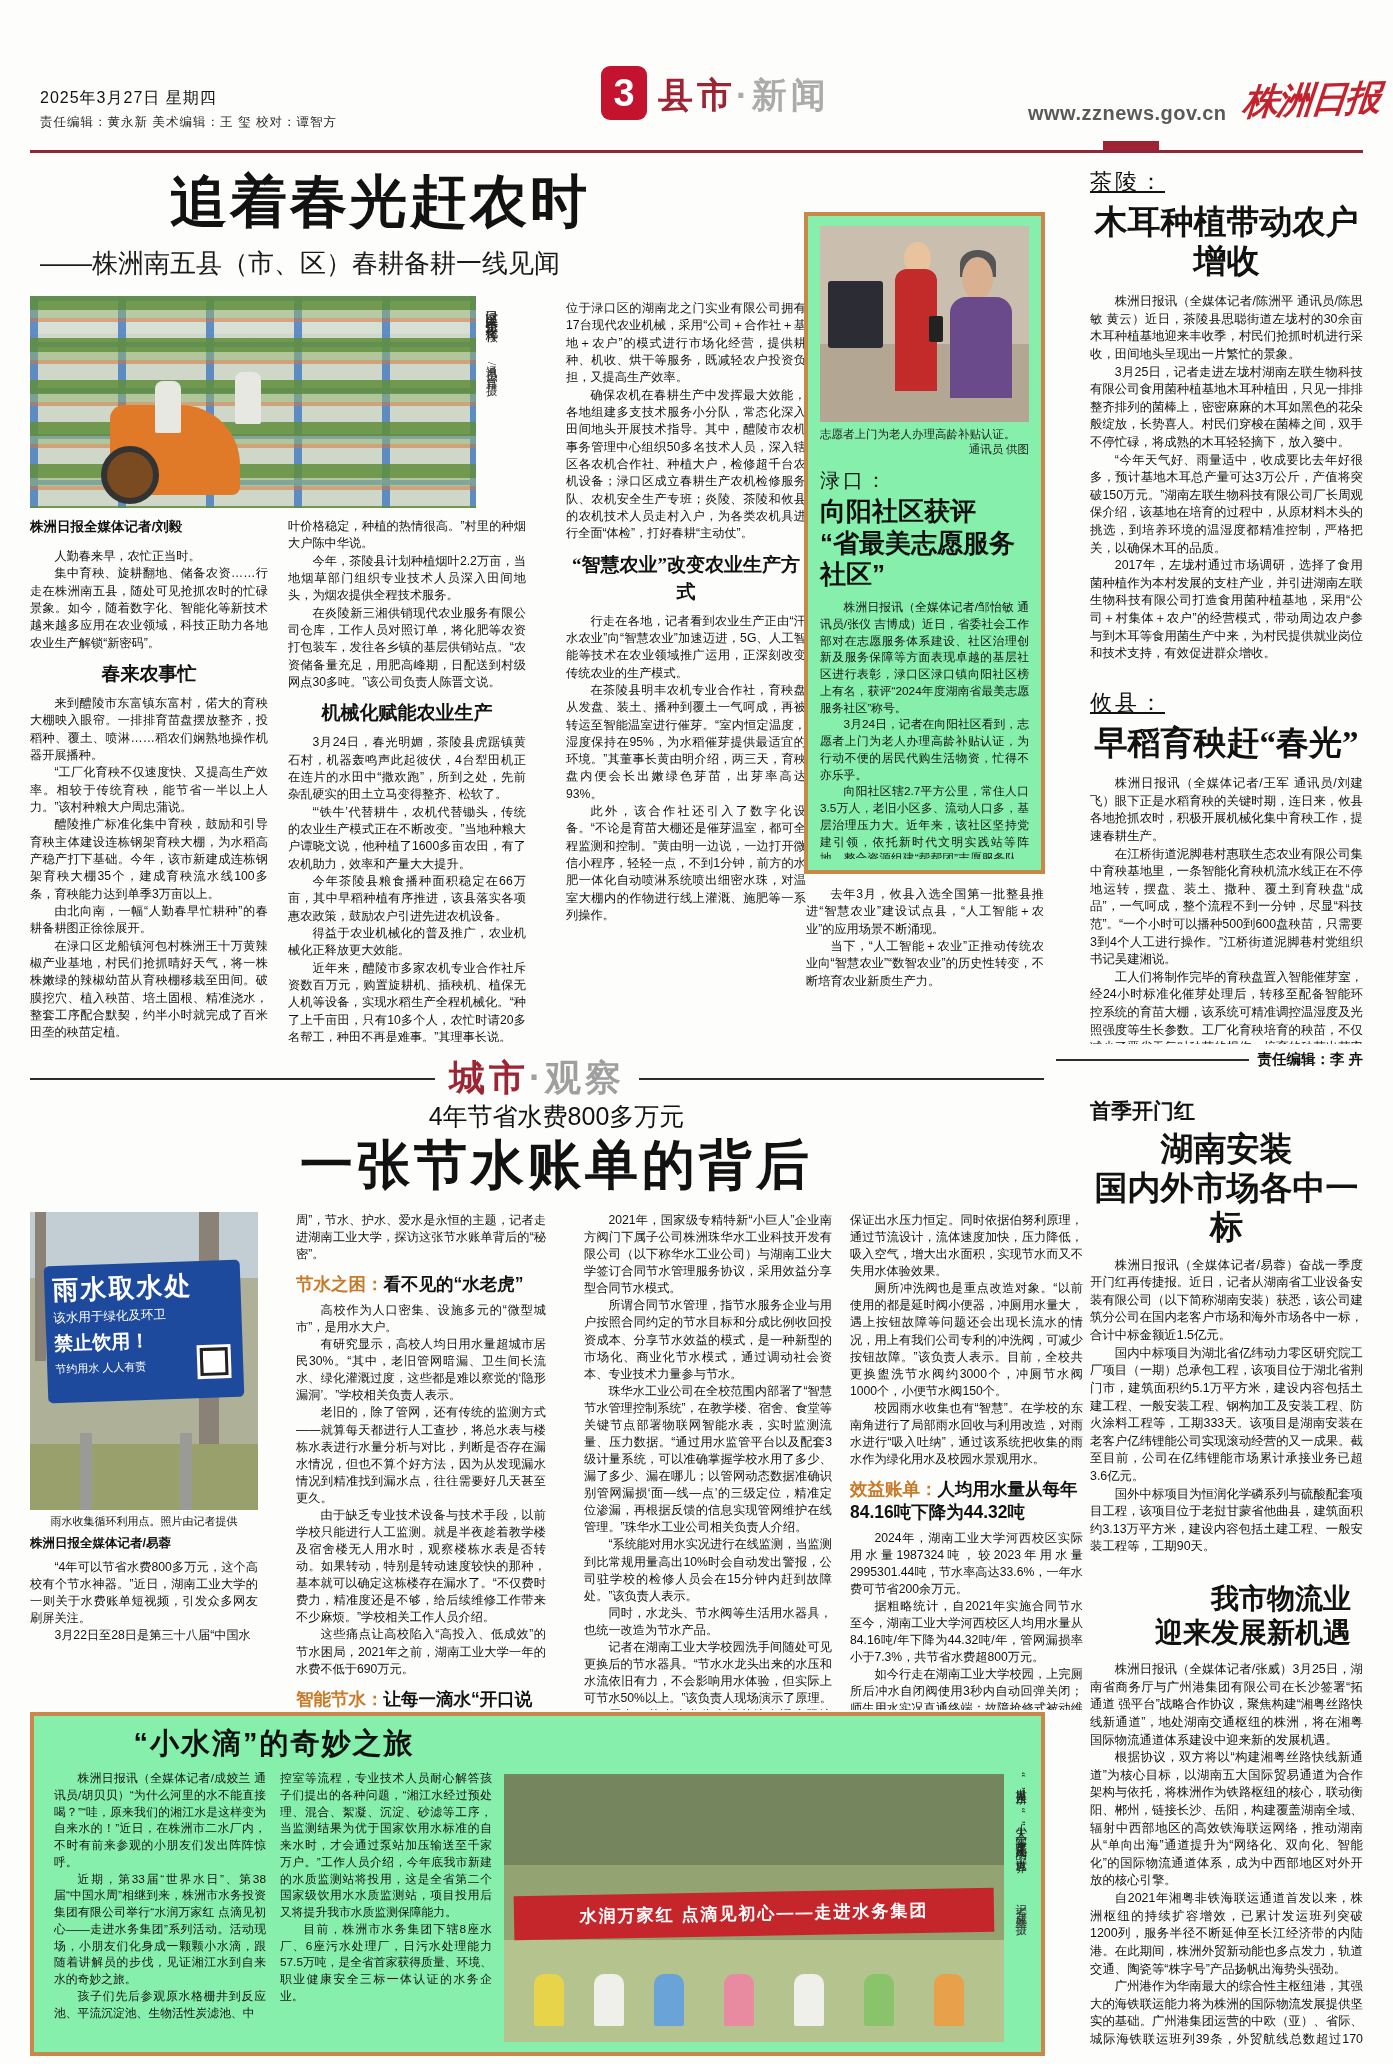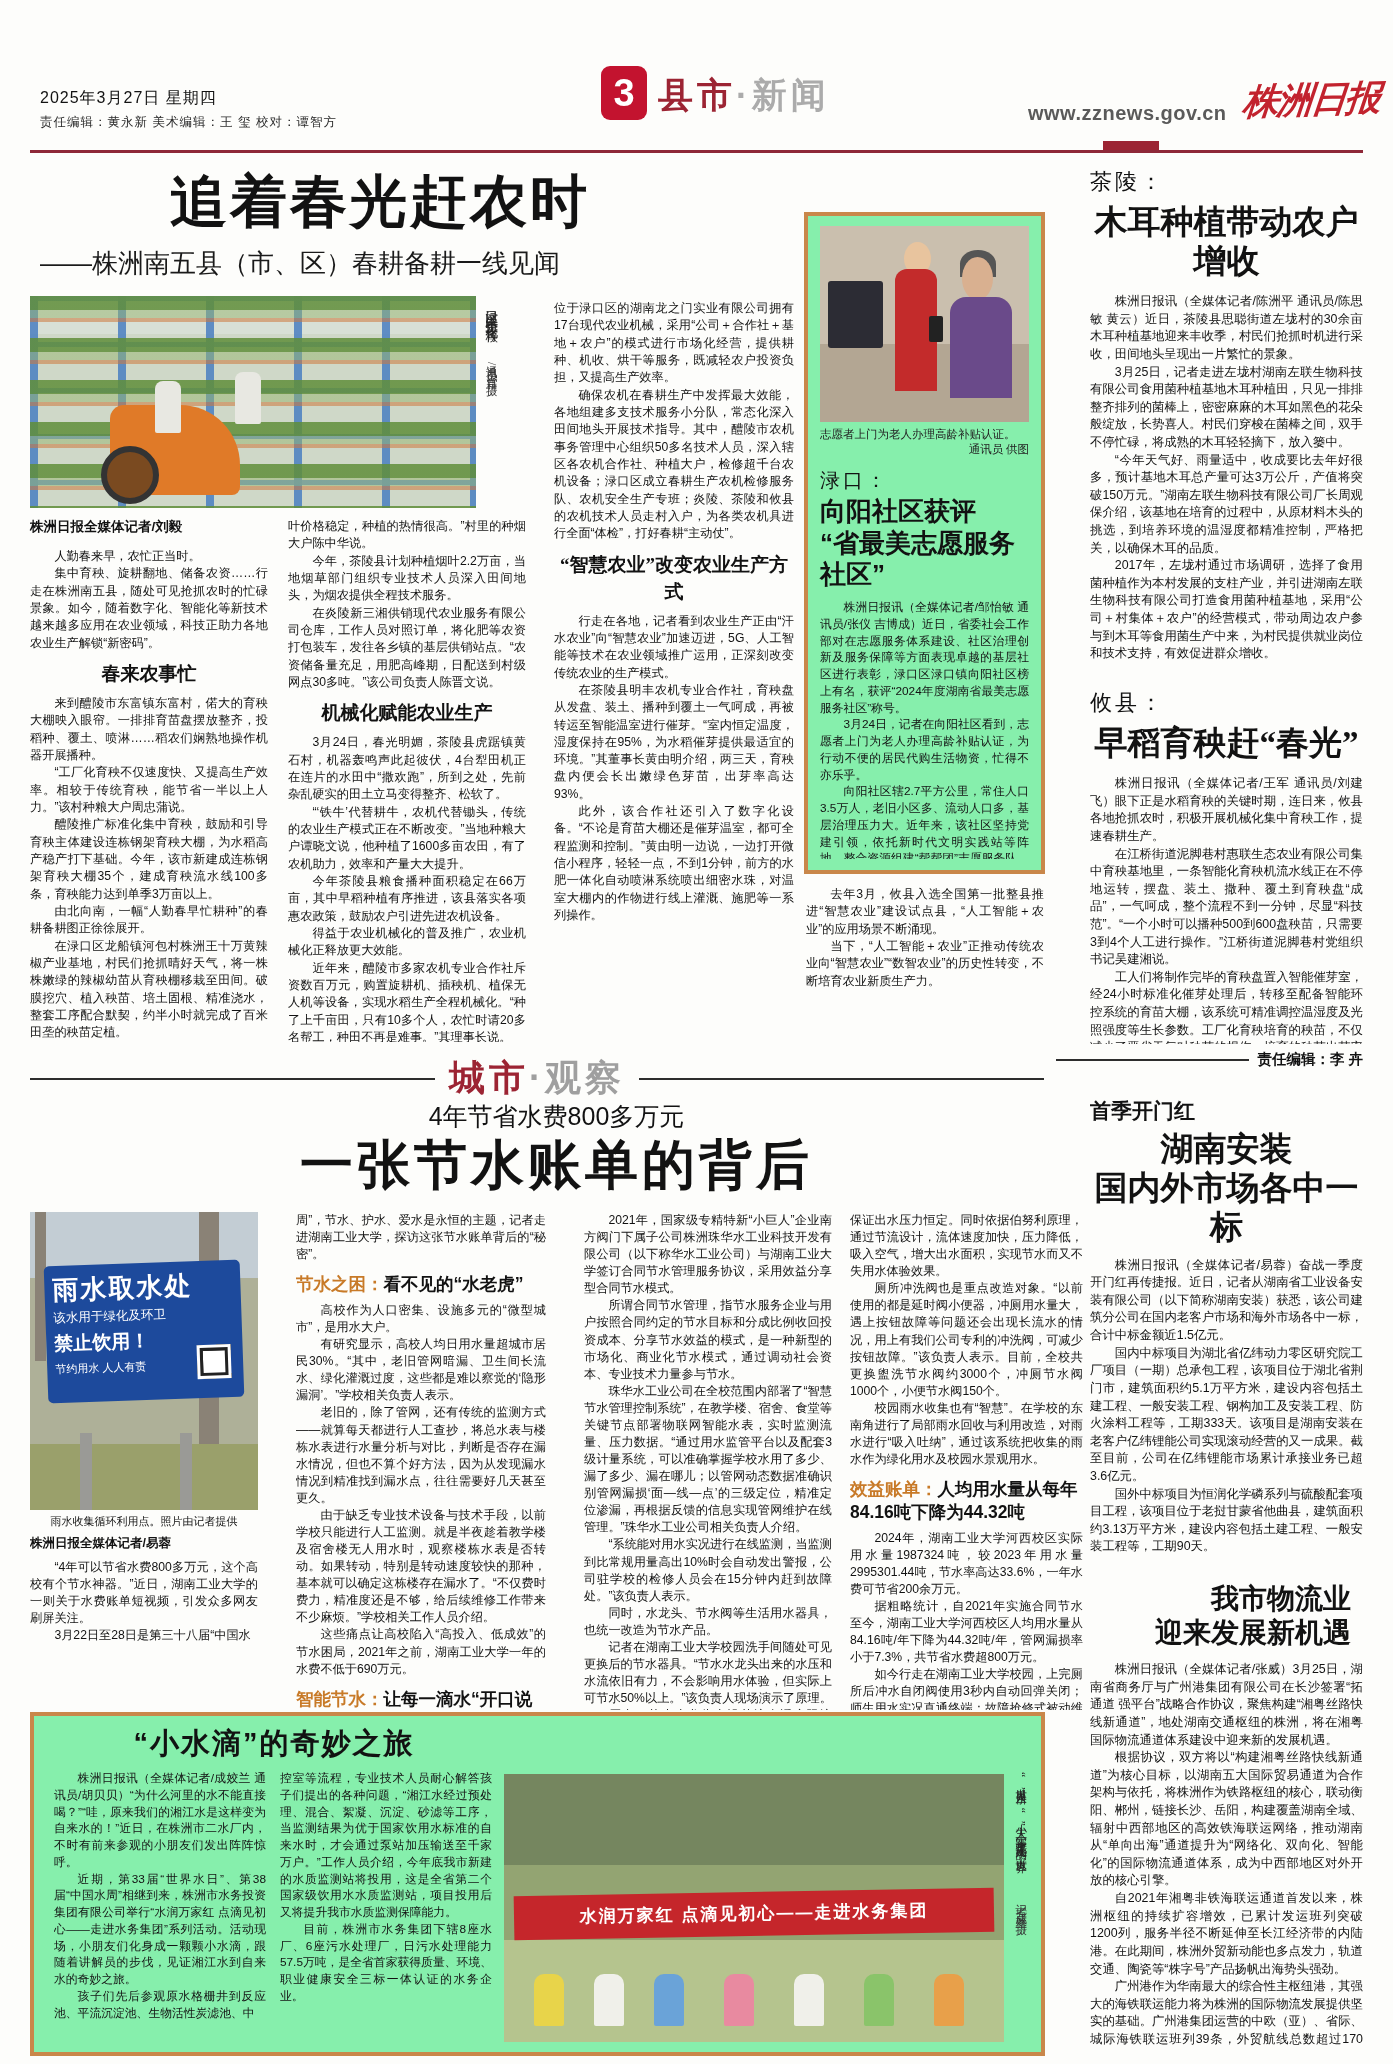--- a/index.html
+++ b/index.html
@@ -69,21 +69,21 @@
   .kids .kid{position:absolute;bottom:6%;width:30px;height:52px;border-radius:10px 10px 2px 2px;}
   
   .obox{border:4px solid #c9874a;background:#86efac;box-sizing:border-box;}
   .luk-kicker{font-size:20px;letter-spacing:3px;margin:10px 0 2px;}
   .luk-head{font-size:26px;font-weight:900;line-height:1.22;margin:2px 0 8px;}
   .luk-body{font-size:11.8px;line-height:1.42;}
   .capline{font-size:11.5px;font-family:"Liberation Serif",serif;color:#222;margin-top:5px;}
   .capcredit{text-align:right;font-size:11.5px;font-family:"Liberation Serif",serif;color:#222;}
   
   .rail{font-size:12.4px;line-height:1.42;}
-  .rail .kicker{font-size:22px;letter-spacing:3px;margin:0 0 6px;}
+  .rail .kicker{font-size:22px;letter-spacing:3px;margin:0 0 6px;text-decoration:underline;}
   .rail .rhead{font-family:"Liberation Serif",serif;font-size:33px;font-weight:900;line-height:1.18;margin:0 0 12px;text-align:center;}
   .rail .rhead2{font-family:"Liberation Serif",serif;font-size:28px;font-weight:900;line-height:1.2;margin:26px 12px 12px;text-align:right;}
   .rail .kicker2{font-size:21px;font-weight:800;margin:0 0 4px;}
   
   .cityhdr{left:30px;top:1054px;width:1014px;display:flex;align-items:center;gap:14px;}
   .cityhdr .ln{flex:1;height:2px;background:#2d2d2d;}
   .citytitle{font-size:36px;font-weight:900;letter-spacing:4px;white-space:nowrap;}
   .citytitle .b{color:#9c2433;}
   .citytitle .r{color:#9f9f9f;}
   .edmid{left:1056px;top:1050px;width:307px;display:flex;align-items:center;gap:8px;}
@@ -145,21 +145,21 @@
       <p class="para noindent">叶价格稳定，种植的热情很高。”村里的种烟大户陈中华说。</p>
       <p class="para">今年，茶陵县计划种植烟叶2.2万亩，当地烟草部门组织专业技术人员深入田间地头，为烟农提供全程技术服务。</p>
       <p class="para">在炎陵新三湘供销现代农业服务有限公司仓库，工作人员对照订单，将化肥等农资打包装车，发往各乡镇的基层供销站点。“农资储备量充足，用肥高峰期，日配送到村级网点30多吨。”该公司负责人陈晋文说。</p>
       <div class="sub-c">机械化赋能农业生产</div>
       <p class="para">3月24日，春光明媚，茶陵县虎踞镇黄石村，机器轰鸣声此起彼伏，4台犁田机正在连片的水田中“撒欢跑”，所到之处，先前杂乱硬实的田土立马变得整齐、松软了。</p>
       <p class="para">“‘铁牛’代替耕牛，农机代替锄头，传统的农业生产模式正在不断改变。”当地种粮大户谭晓文说，他种植了1600多亩农田，有了农机助力，效率和产量大大提升。</p>
       <p class="para">今年茶陵县粮食播种面积稳定在66万亩，其中早稻种植有序推进，该县落实各项惠农政策，鼓励农户引进先进农机设备。</p>
       <p class="para">得益于农业机械化的普及推广，农业机械化正释放更大效能。</p>
       <p class="para">近年来，醴陵市多家农机专业合作社斥资数百万元，购置旋耕机、插秧机、植保无人机等设备，实现水稻生产全程机械化。“种了上千亩田，只有10多个人，农忙时请20多名帮工，种田不再是难事。”其理事长说。</p>
     </div>
-  <div class="abs col m-col" style="left:554px;top:300px;width:240px;height:742px;">
+  <div class="abs col m-col" style="left:566px;top:300px;width:240px;height:742px;">
       <p class="para noindent">位于渌口区的湖南龙之门实业有限公司拥有17台现代农业机械，采用“公司＋合作社＋基地＋农户”的模式进行市场化经营，提供耕种、机收、烘干等服务，既减轻农户投资负担，又提高生产效率。</p>
       <p class="para">确保农机在春耕生产中发挥最大效能，各地组建多支技术服务小分队，常态化深入田间地头开展技术指导。其中，醴陵市农机事务管理中心组织50多名技术人员，深入辖区各农机合作社、种植大户，检修超千台农机设备；渌口区成立春耕生产农机检修服务队、农机安全生产专班；炎陵、茶陵和攸县的农机技术人员走村入户，为各类农机具进行全面“体检”，打好春耕“主动仗”。</p>
       <div class="sub-c">“智慧农业”改变农业生产方式</div>
       <p class="para">行走在各地，记者看到农业生产正由“汗水农业”向“智慧农业”加速迈进，5G、人工智能等技术在农业领域推广运用，正深刻改变传统农业的生产模式。</p>
       <p class="para">在茶陵县明丰农机专业合作社，育秧盘从发盘、装土、播种到覆土一气呵成，再被转运至智能温室进行催芽。“室内恒定温度，湿度保持在95%，为水稻催芽提供最适宜的环境。”其董事长黄由明介绍，两三天，育秧盘内便会长出嫩绿色芽苗，出芽率高达93%。</p>
       <p class="para">此外，该合作社还引入了数字化设备。“不论是育苗大棚还是催芽温室，都可全程监测和控制。”黄由明一边说，一边打开微信小程序，轻轻一点，不到1分钟，前方的水肥一体化自动喷淋系统喷出细密水珠，对温室大棚内的作物进行线上灌溉、施肥等一系列操作。</p>
     </div>
   <div class="abs col m-col" style="left:806px;top:886px;width:238px;height:156px;">
       <p class="para">去年3月，攸县入选全国第一批整县推进“智慧农业”建设试点县，“人工智能＋农业”的应用场景不断涌现。</p>
       <p class="para">当下，“人工智能＋农业”正推动传统农业向“智慧农业”“数智农业”的历史性转变，不断培育农业新质生产力。</p>

